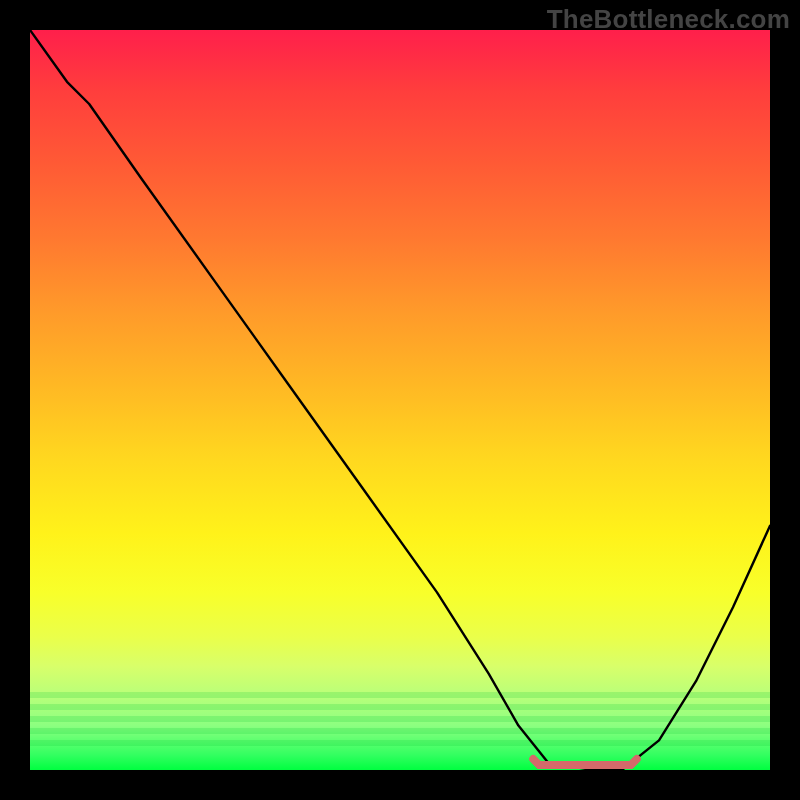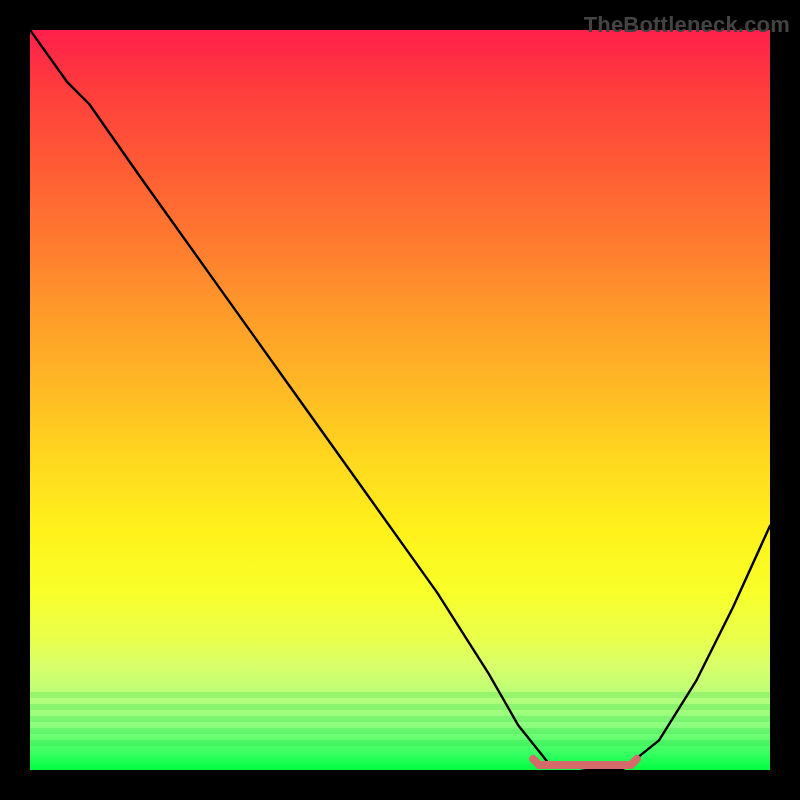--- a/index.html
+++ b/index.html
@@ -14,25 +14,24 @@
     position: relative;
     width: 800px;
     height: 800px;
     background: #000;
   }
   .watermark {
     position: absolute;
     top: 4px;
     right: 10px;
     color: #444;
-    font-size: 22px;
+    font-size: 26px;
     font-weight: 600;
     letter-spacing: 0.2px;
     z-index: 20;
-    margin-top: 8px;
   }
   .plot-area {
     position: absolute;
     top: 30px;
     left: 30px;
     width: 740px;
     height: 740px;
   }
   .gradient-bg {
     position: absolute;

